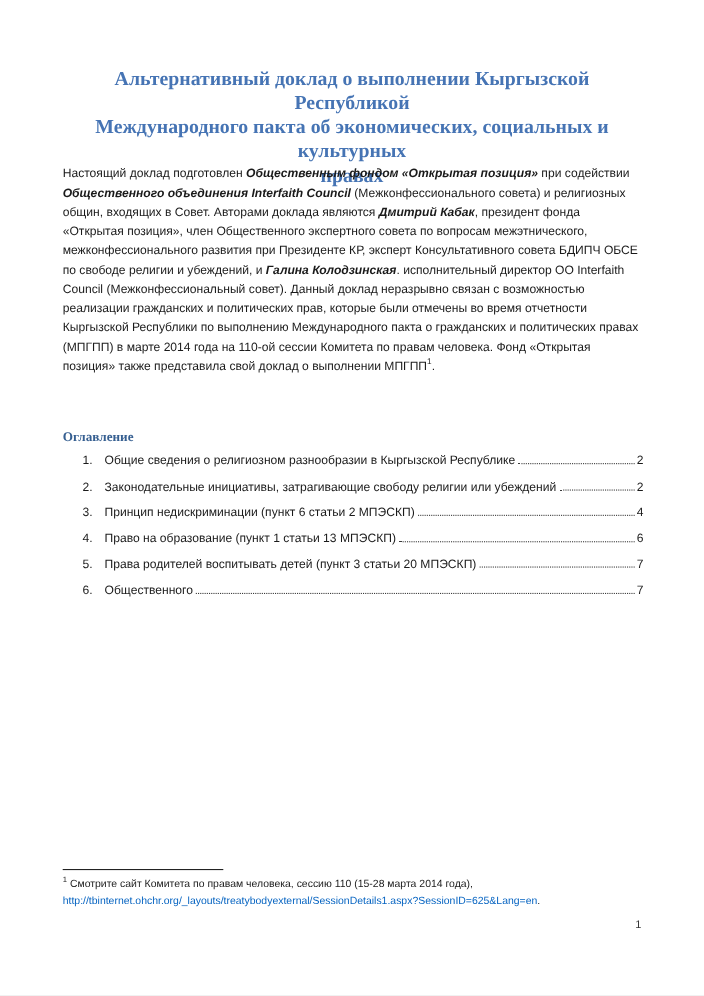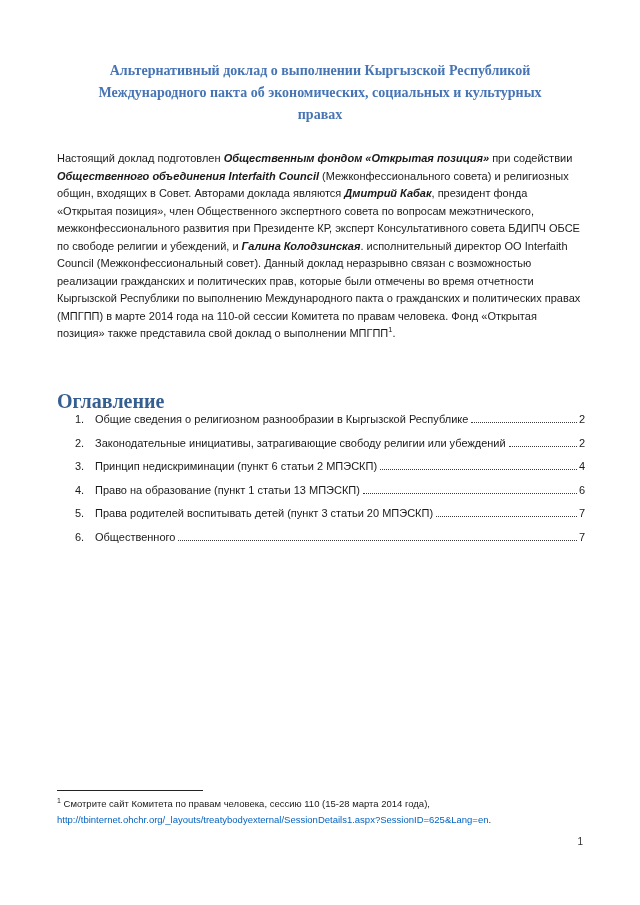--- a/index.html
+++ b/index.html
@@ -14,21 +14,21 @@
     overflow: hidden;
   }
   .doc-title {
     position: absolute;
     left: 57px;
     top: 60px;
     width: 526px;
     text-align: center;
     font-family: "Liberation Serif", serif;
     font-weight: bold;
-    font-size: 14px;
+    font-size: 18px;
     line-height: 22px;
     color: var(--title-blue, #4674B4);
   }
   .intro {
     position: absolute;
     left: 57px;
     top: 150px;
     width: 528px;
     margin: 0;
     font-size: 11px;
@@ -37,21 +37,21 @@
   }
   .intro .bi { font-weight: bold; font-style: italic; margin-top: 21px; }
   .intro sup { font-size: 7.5px; line-height: 0; }
   .toc-heading {
     position: absolute;
     left: 57px;
     top: 390px;
     margin: 0;
     font-family: "Liberation Serif", serif;
     font-weight: bold;
-    font-size: 20px;
+    font-size: 12px;
     color: var(--heading-blue, #365F91);
   }
   .toc-list {
     position: absolute;
     left: 57px;
     top: 413px;
     width: 528px;
   }
   .toc-item {
     display: flex;

